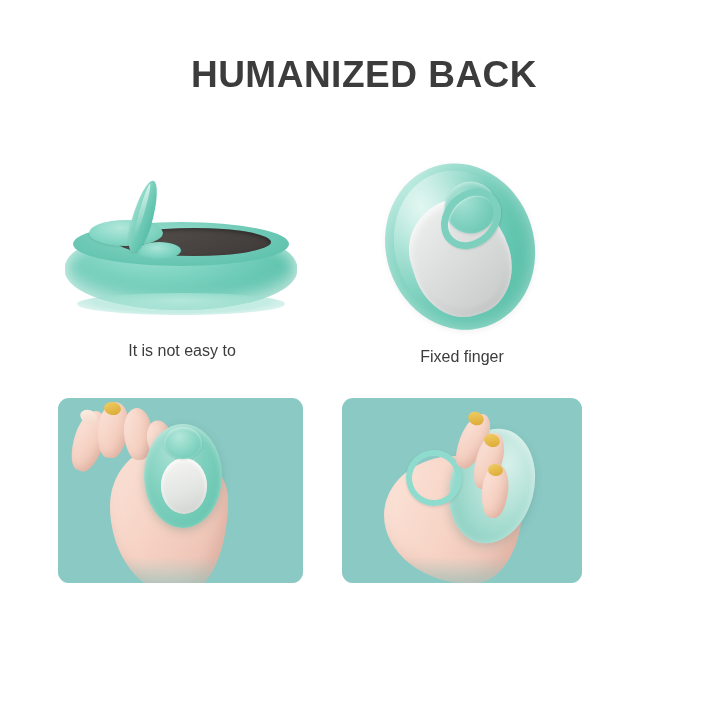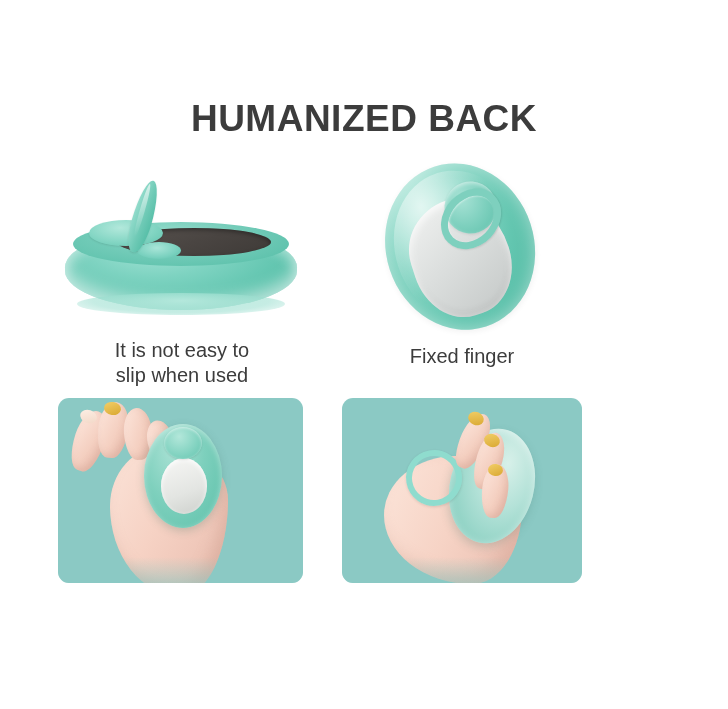--- a/index.html
+++ b/index.html
@@ -17,21 +17,20 @@
     -webkit-font-smoothing: antialiased;
   }
 
   
   .title-block {
     position: absolute;
     top: 52px;
     left: 0;
     width: 728px;
     text-align: center;
-    margin-top: 44px;
   }
   .title-line {
     display: block;
     font-family: "Liberation Sans", sans-serif;
     font-weight: bold;
     font-size: 37px;
     line-height: 45px;
     letter-spacing: 0.5px;
     color: #3c3c3c;
   }
@@ -200,21 +199,21 @@
     transform: rotate(-28deg);
     box-shadow: 0 1px 2px rgba(0,0,0,0.12),
                 inset 0 1px 2px rgba(255,255,255,0.5);
     background: transparent;
   }
 
   
   .caption {
     position: absolute;
     font-family: "Liberation Sans", sans-serif;
-    font-size: 20px;
+    font-size: 16px;
     line-height: 25px;
     color: #3c3c3c;
     text-align: center;
   }
   .caption-left {
     left: 57px;
     top: 338px;
     width: 250px;
   }
   .caption-right {
@@ -370,21 +369,20 @@
     <div class="back-shell"></div>
     <div class="back-inset"></div>
     <div class="back-ring-disc"></div>
     <div class="back-ring-loop"></div>
   </div>
 
 </div>
 
 <div class="caption caption-left">
   <div>It is not easy to</div>
-  <div>slip when used</div>
 </div>
 
 <div class="caption caption-right">Fixed finger</div>
 
 <div class="photo-panel panel-left">
   <div class="hand-a"></div>
   <div class="finger la-f1"></div>
   <div class="finger la-f2"></div>
   <div class="finger la-f3"></div>
   <div class="finger la-f4"></div>

